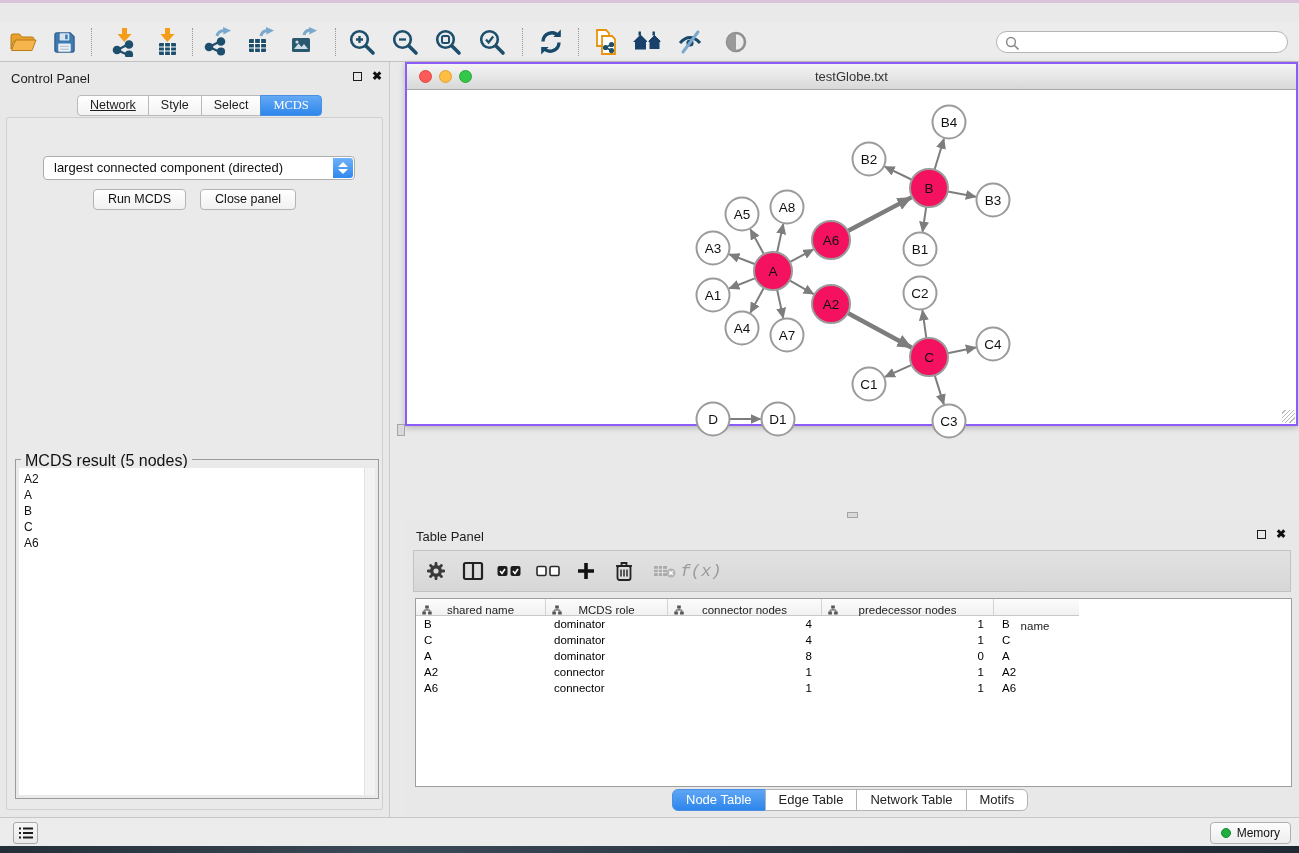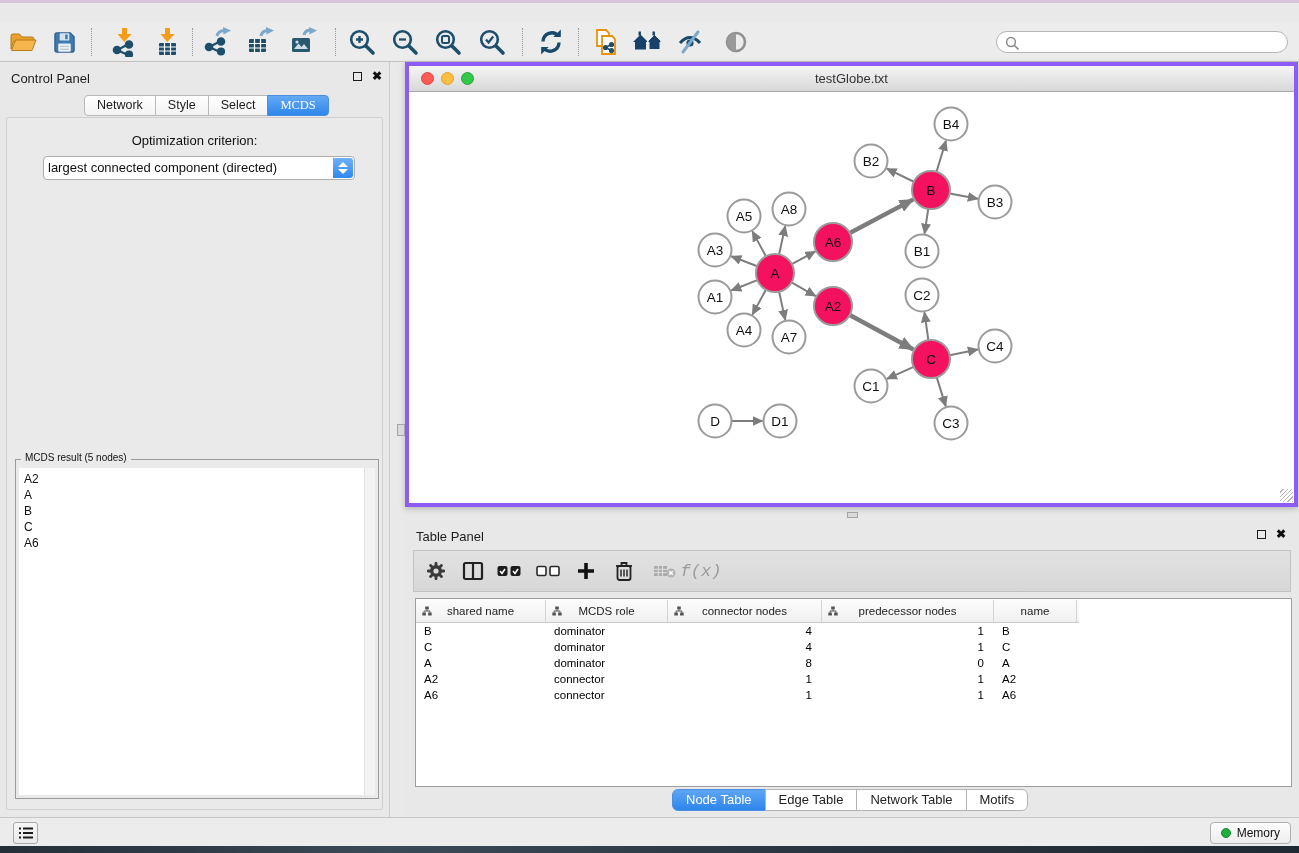--- a/index.html
+++ b/index.html
@@ -26,43 +26,43 @@
 
   
   .control-panel { position:absolute; left:0; top:62px; width:390px; height:756px; background:#e8e8e8; border-right:1px solid #c9c9c9; }
   .panel-title { position:absolute; left:11px; top:9px; font-size:13px; color:#1d1d1d; }
   .panel-icons { position:absolute; top:9px; display:flex; gap:10px; align-items:center; }
   .float-ico { width:9px; height:9px; border:1.5px solid #1c1c1c; background:transparent; }
   .close-ico { font-size:12px; font-weight:bold; color:#111; line-height:11px; }
   .ctabs { position:absolute; left:77px; top:33px; display:flex; }
   .ctab { height:21px; line-height:19px; padding:0 12px; font-size:12.5px; color:#1c1c1c;
           background:linear-gradient(#ffffff,#f3f3f3); border:1px solid #b9b9b9; margin-left:-1px; }
-  .ctab:first-child { border-radius:4px 0 0 4px; margin-left:7px; }
+  .ctab:first-child { border-radius:4px 0 0 4px; margin-left:0;text-decoration:underline; }
   .ctab:last-child { border-radius:0 4px 4px 0;font-family:Liberation Serif, serif; }
   .ctab.active { background:linear-gradient(#64a9f4,#2e86ec); border-color:#4a8fe0; color:#fff; }
   .cp-content { position:absolute; left:6px; right:6px; top:55px; bottom:8px; background:#eaeaea; border:1px solid #cfcfcf; border-radius:2px; }
   .opt-label { position:absolute; top:15px; width:100%; text-align:center; font-size:13px; color:#101010; }
   .selectbox { position:absolute; left:36px; top:38px; width:312px; height:24px; background:#fff; border:1px solid #adadad; border-radius:4px; }
-  .selectbox .val { line-height:22px; padding-left:4px; font-size:13px; color:#101010; white-space:nowrap; overflow:hidden; }
+  .selectbox .val { line-height:22px; padding-left:10px; font-size:13px; color:#101010; white-space:nowrap; overflow:hidden; }
   .selectbox .spin { position:absolute; right:1px; top:1px; bottom:1px; width:20px; border-radius:0 3px 3px 0;
                      background:linear-gradient(#6fb1f8,#2f87ef); }
   .selectbox .spin::before { content:""; position:absolute; left:5px; top:4px; border:5px solid transparent; border-bottom:5px solid #fff; border-top:none; }
   .selectbox .spin::after  { content:""; position:absolute; left:5px; bottom:4px; border:5px solid transparent; border-top:5px solid #fff; border-bottom:none; }
   .btn-row { position:absolute; top:71px; width:100%; display:flex; justify-content:center; gap:14px; }
   .pbtn { height:21px; line-height:19px; padding:0 14px; font-size:12.5px; color:#101010;
           background:linear-gradient(#ffffff,#f1f1f1); border:1px solid #b3b3b3; border-radius:4px; }
   .groupbox { position:absolute; left:8px; right:3px; top:341px; bottom:10px; border:1px solid #9a9a9a; }
-  .gb-title { position:absolute; top:-8px; left:5px; background:#eaeaea; padding:0 4px; font-size:10px; color:#111; }
+  .gb-title { position:absolute; top:-8px; left:5px; background:#eaeaea; padding:0 4px; font-size:16px; color:#111; }
   .gb-list { position:absolute; left:3px; right:3px; top:8px; bottom:3px; background:#fff; overflow:hidden; padding-top:3px; }
   .gb-scroll { position:absolute; right:0; top:0; bottom:0; width:11px; background:#f3f3f3; border-left:1px solid #e2e2e2; }
   .gb-item { font-size:12px; line-height:16px; padding-left:5px; color:#111; }
 
   
-  .network-window { position:absolute; left:405px; top:62px; width:893px; height:445px; background:#fff;
-                    border:4px solid #8b5cf6; box-shadow:0 2px 6px rgba(0,0,0,.22); }
+  .network-window { position:absolute; left:405px; top:62px; width:893px; height:364px; background:#fff;
+                    border:2px solid #8b5cf6; box-shadow:0 2px 6px rgba(0,0,0,.22); }
   .nw-titlebar { position:absolute; left:0; top:0; width:100%; height:26px;
                  background:linear-gradient(#f5f5f5,#d8d8d8); border-bottom:1px solid #a8a8a8; }
   .nw-titlebar .nw-title { text-align:center; line-height:26px; font-size:13px; color:#333; }
   .nw-tl { position:absolute; top:6px; width:13px; height:13px; border-radius:50%; }
   .nw-tl.red { left:12px; background:#fc5b57; border:1px solid #e2443f; }
   .nw-tl.yel { left:32px; background:#fdbe41; border:1px solid #e0a033; }
   .nw-tl.grn { left:52px; background:#34c84a; border:1px solid #2ba537; }
   #netcanvas { position:absolute; left:0; top:26px; }
   .grip { position:absolute; right:1px; bottom:1px; width:13px; height:13px;
           background:repeating-linear-gradient(135deg, transparent 0 2px, #b8b8b8 2px 3px); }
@@ -70,21 +70,21 @@
   .splitter-h { position:absolute; left:847px; top:512px; width:11px; height:6px; background:#d9d9d9; border:1px solid #a5a5a5; }
 
   
   .table-panel { position:absolute; left:405px; top:520px; width:894px; height:296px; background:#e8e8e8; }
   .tp-toolbar { position:absolute; left:8px; right:8px; top:30px; height:42px;
                 background:linear-gradient(#e2e2e2,#d7d7d7); border:1px solid #c2c2c2; }
   .tico { position:absolute; top:0; height:40px; display:flex; align-items:center; justify-content:center; width:30px; }
   .fx { font-family:Liberation Mono, monospace; font-style:italic; font-size:17px; color:#9b9b9b; }
   .tp-table { position:absolute; left:10px; right:7px; top:78px; bottom:29px; background:#fff; border:1px solid #9e9e9e; overflow:hidden; }
   .tgrid { width:663px; }
-  .thead { display:flex; height:24px; background:linear-gradient(#fcfcfc,#f1f1f1); border-bottom:1px solid #c9c9c9;align-items:flex-end; }
+  .thead { display:flex; height:17px; background:linear-gradient(#fcfcfc,#f1f1f1); border-bottom:1px solid #c9c9c9; }
   .th { position:relative; border-right:1px solid #d4d4d4; text-align:center; line-height:22px; font-size:11.5px; color:#222; }
   .th svg { position:absolute; left:6px; top:6px; }
   .trow { display:flex; height:16px; align-items:center; }
   .td { font-size:11.5px; color:#000; padding:0 10px 0 8px; overflow:hidden; white-space:nowrap; }
   .tp-tabs { position:absolute; left:267px; bottom:5px; display:flex; }
   .ttab { height:22px; line-height:20px; padding:0 13px; font-size:13px; color:#222;
           background:#fff; border:1px solid #b3b3b3; margin-left:-1px; }
   .ttab:first-child { border-radius:6px 0 0 6px; margin-left:0; }
   .ttab:last-child { border-radius:0 6px 6px 0; }
   .ttab.active { background:linear-gradient(#5fa6f5,#2c85ec); border-color:#4a8fe0; color:#fff; }
@@ -262,24 +262,27 @@
       <span class="float-ico"></span>
       <span class="close-ico">✖</span>
     </div>
     <div class="ctabs">
         <div class="ctab">Network</div>
         <div class="ctab">Style</div>
         <div class="ctab">Select</div>
         <div class="ctab active">MCDS</div>
       </div>
     <div class="cp-content">
-      <div class="opt-label">Optimization criterion:</div>
       <div class="selectbox">
         <div class="val">largest connected component (directed)</div>
         <div class="spin"></div>
+      </div>
+      <div class="btn-row">
+        <button class="pbtn">Run MCDS</button>
+        <button class="pbtn">Close panel</button>
       </div>
       <div class="groupbox">
         <div class="gb-title">MCDS result (5 nodes)</div>
         <div class="gb-list">
             <div class="gb-item">A2</div>
             <div class="gb-item">A</div>
             <div class="gb-item">B</div>
             <div class="gb-item">C</div>
             <div class="gb-item">A6</div>
           </div>

